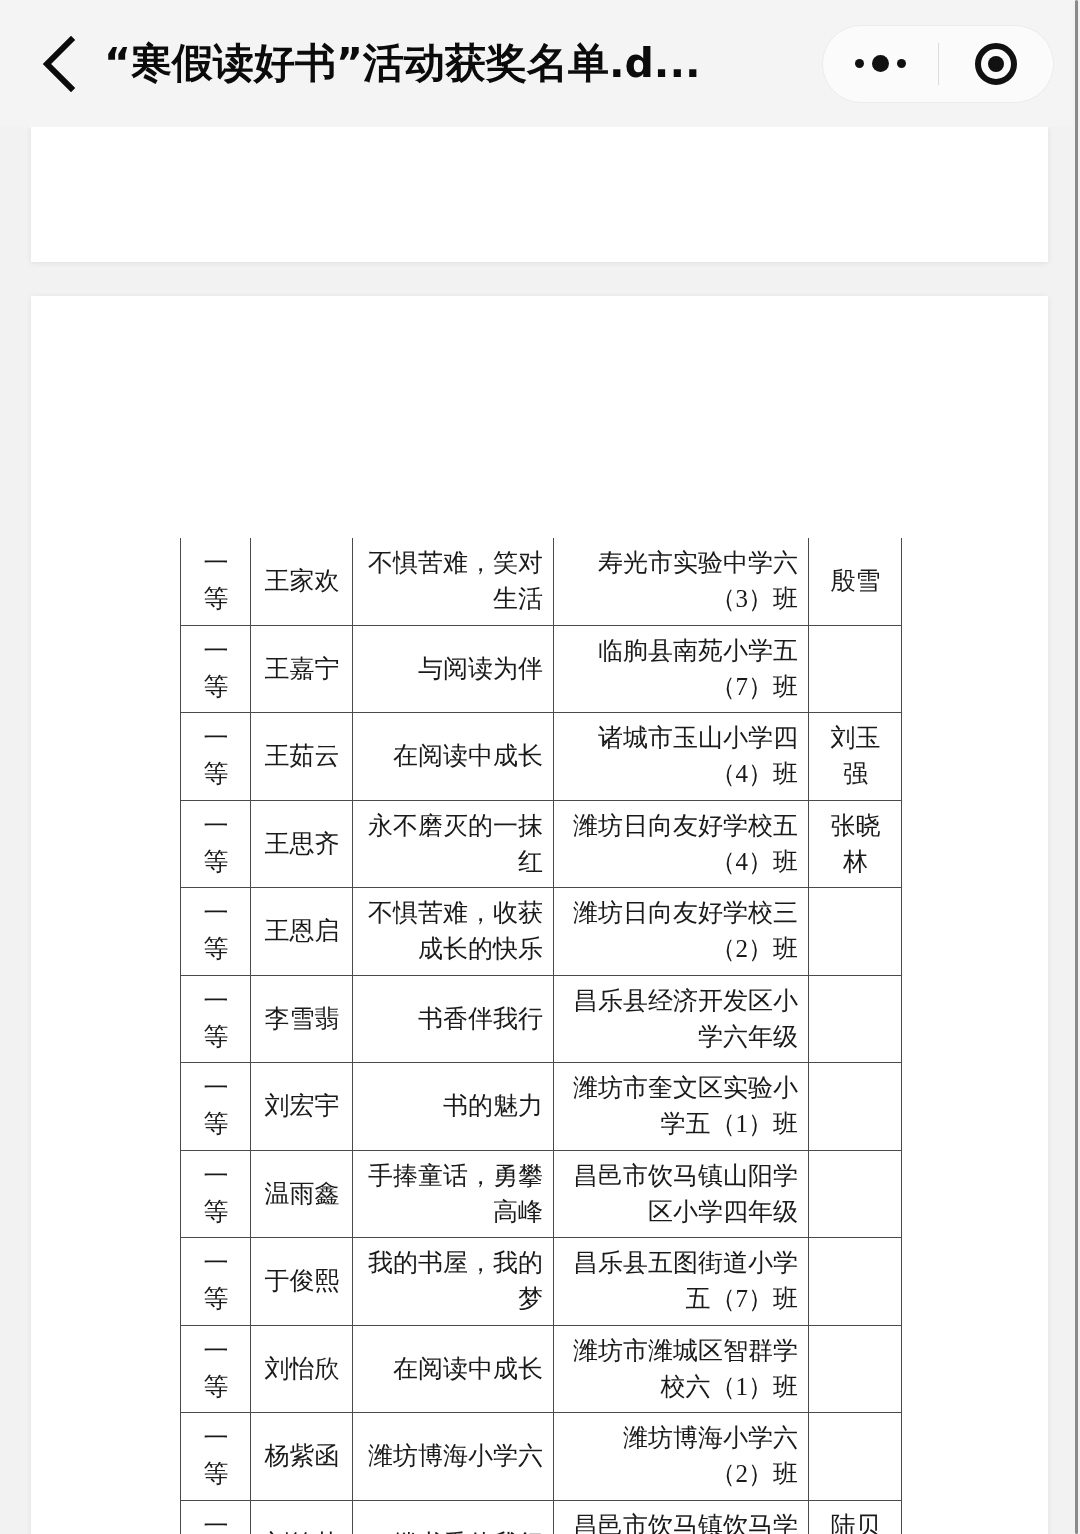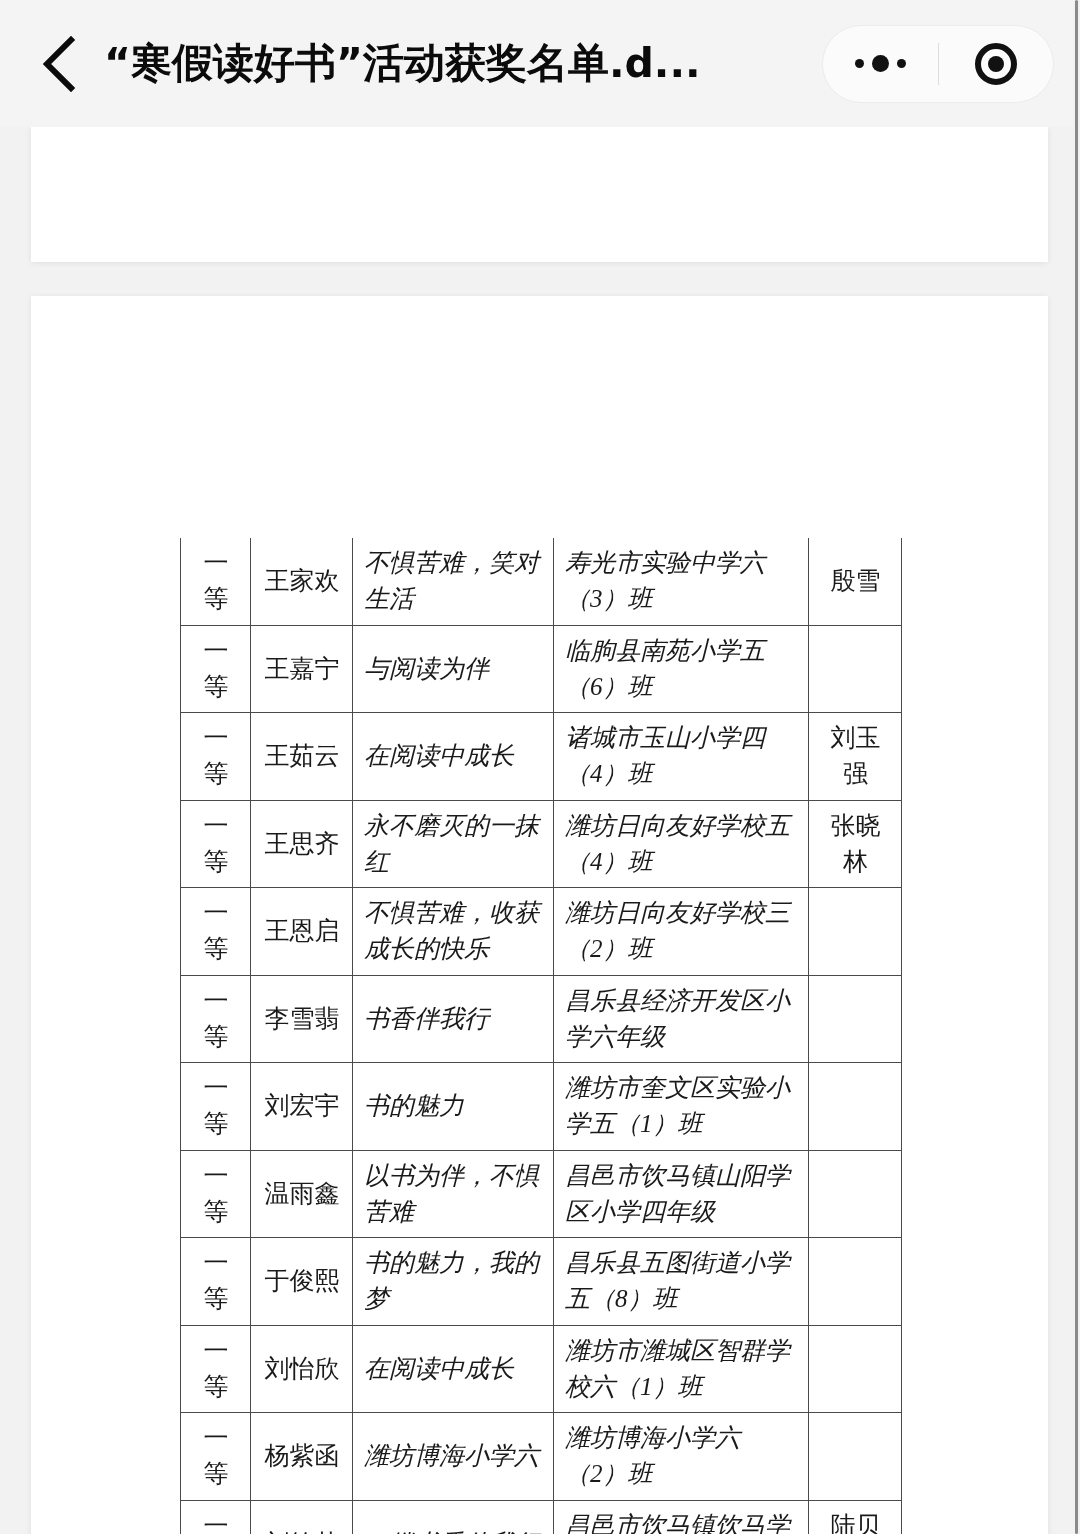--- a/index.html
+++ b/index.html
@@ -156,21 +156,21 @@
   }
   .doc-table tr:first-child td { border-top: none; }
 
   col.c1 { width: 70px; }
   col.c2 { width: 102px; }
   col.c3 { width: 201px; }
   col.c4 { width: 255px; }
   col.c5 { width: 93px; }
 
   td.align-center { text-align: center; }
-  td.align-left   { text-align: left; font-style: italic; }
+  td.align-left   { text-align: right; }
 
   
   .scrollbar-track {
     position: absolute;
     top: 0; right: 0;
     width: 7px;
     height: 1534px;
     background: #f2f2f2;
     z-index: 30;
   }
@@ -233,21 +233,21 @@
             <td class="align-center">一等</td>
             <td class="align-center">王家欢</td>
             <td class="align-left">不惧苦难，笑对生活</td>
             <td class="align-left">寿光市实验中学六（3）班</td>
             <td class="align-center">殷雪</td>
           </tr>
           <tr>
             <td class="align-center">一等</td>
             <td class="align-center">王嘉宁</td>
             <td class="align-left">与阅读为伴</td>
-            <td class="align-left">临朐县南苑小学五（6）班</td>
+            <td class="align-left">临朐县南苑小学五（7）班</td>
             <td class="align-center"></td>
           </tr>
           <tr>
             <td class="align-center">一等</td>
             <td class="align-center">王茹云</td>
             <td class="align-left">在阅读中成长</td>
             <td class="align-left">诸城市玉山小学四（4）班</td>
             <td class="align-center">刘玉强</td>
           </tr>
           <tr>
@@ -274,29 +274,29 @@
           <tr>
             <td class="align-center">一等</td>
             <td class="align-center">刘宏宇</td>
             <td class="align-left">书的魅力</td>
             <td class="align-left">潍坊市奎文区实验小学五（1）班</td>
             <td class="align-center"></td>
           </tr>
           <tr>
             <td class="align-center">一等</td>
             <td class="align-center">温雨鑫</td>
-            <td class="align-left">以书为伴，不惧苦难</td>
+            <td class="align-left">手捧童话，勇攀高峰</td>
             <td class="align-left">昌邑市饮马镇山阳学区小学四年级</td>
             <td class="align-center"></td>
           </tr>
           <tr>
             <td class="align-center">一等</td>
             <td class="align-center">于俊熙</td>
-            <td class="align-left">书的魅力，我的梦</td>
-            <td class="align-left">昌乐县五图街道小学五（8）班</td>
+            <td class="align-left">我的书屋，我的梦</td>
+            <td class="align-left">昌乐县五图街道小学五（7）班</td>
             <td class="align-center"></td>
           </tr>
           <tr>
             <td class="align-center">一等</td>
             <td class="align-center">刘怡欣</td>
             <td class="align-left">在阅读中成长</td>
             <td class="align-left">潍坊市潍城区智群学校六（1）班</td>
             <td class="align-center"></td>
           </tr>
           <tr>

